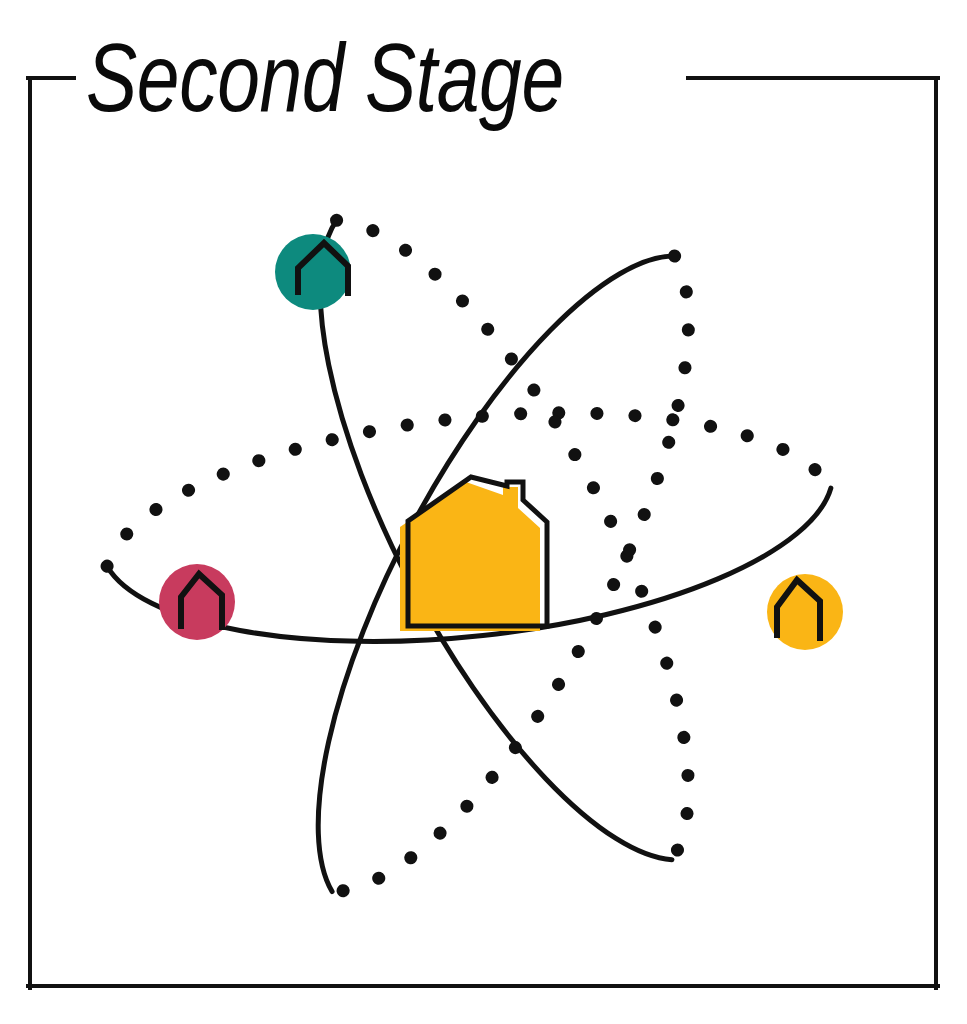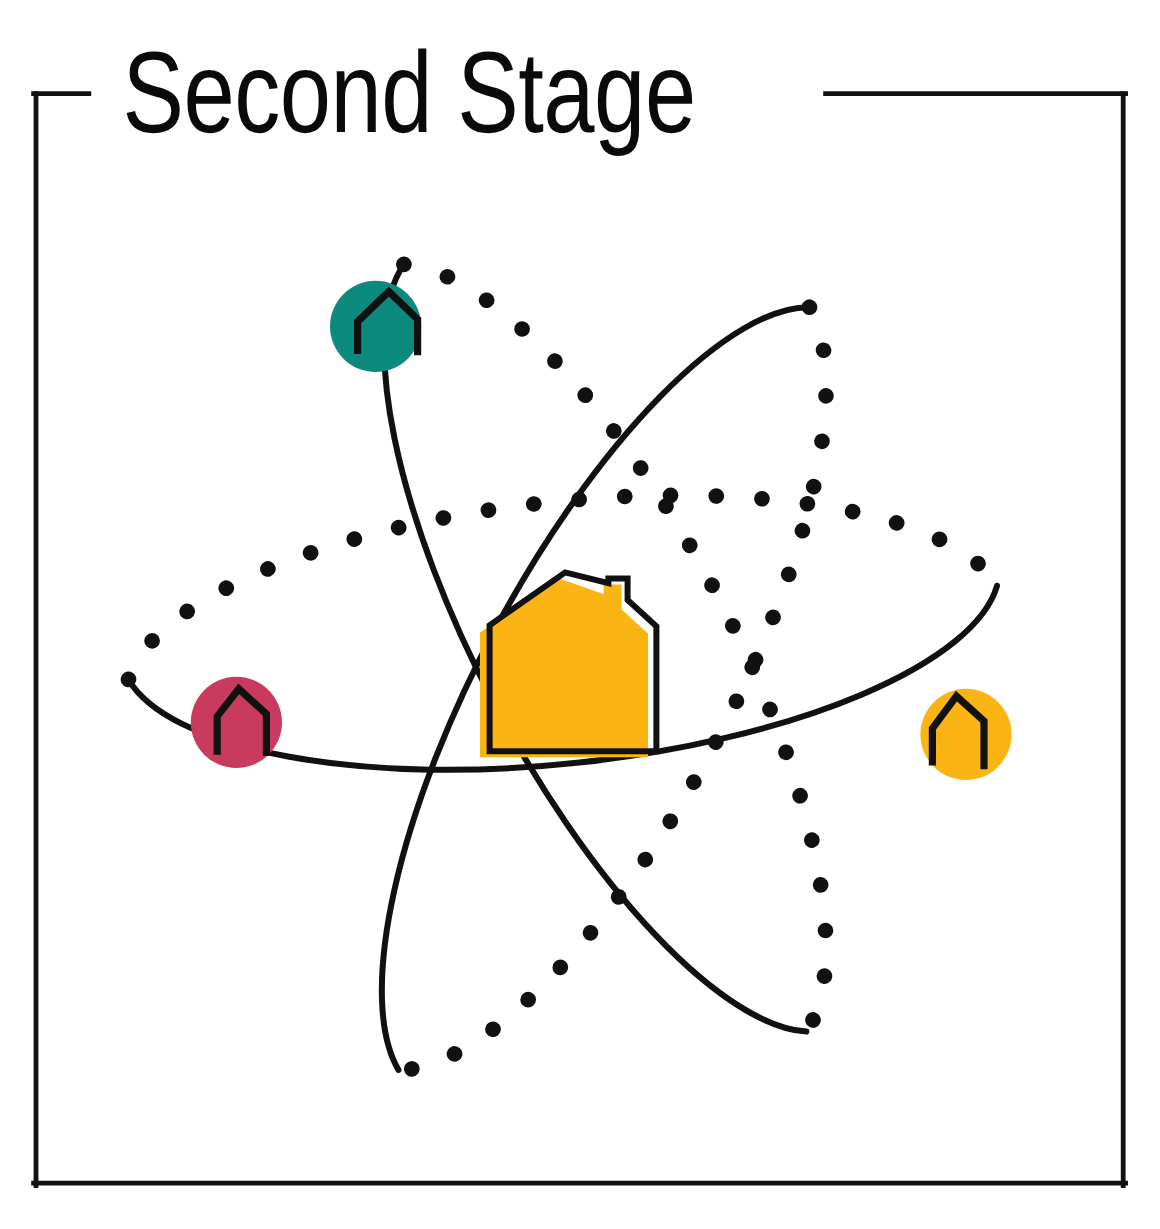--- a/index.html
+++ b/index.html
@@ -20,25 +20,26 @@
   }
   #artboard {
     position: absolute;
     inset: 0;
     width: 967px;
     height: 1024px;
     display: block;
   }
   #title-layer {
     position: absolute;
-    left: 16px;
+    left: 0;
     top: 0;
     width: 769px;
     height: 1024px;
     pointer-events: none;
+    font-style: italic;
   }
   #page-title {
     position: absolute;
     left: 86px;
     top: 22px;
     font-family: "Liberation Sans", sans-serif;
     font-size: 96px;
     line-height: 112px;
     font-weight: 400;
     letter-spacing: -0.5px;

